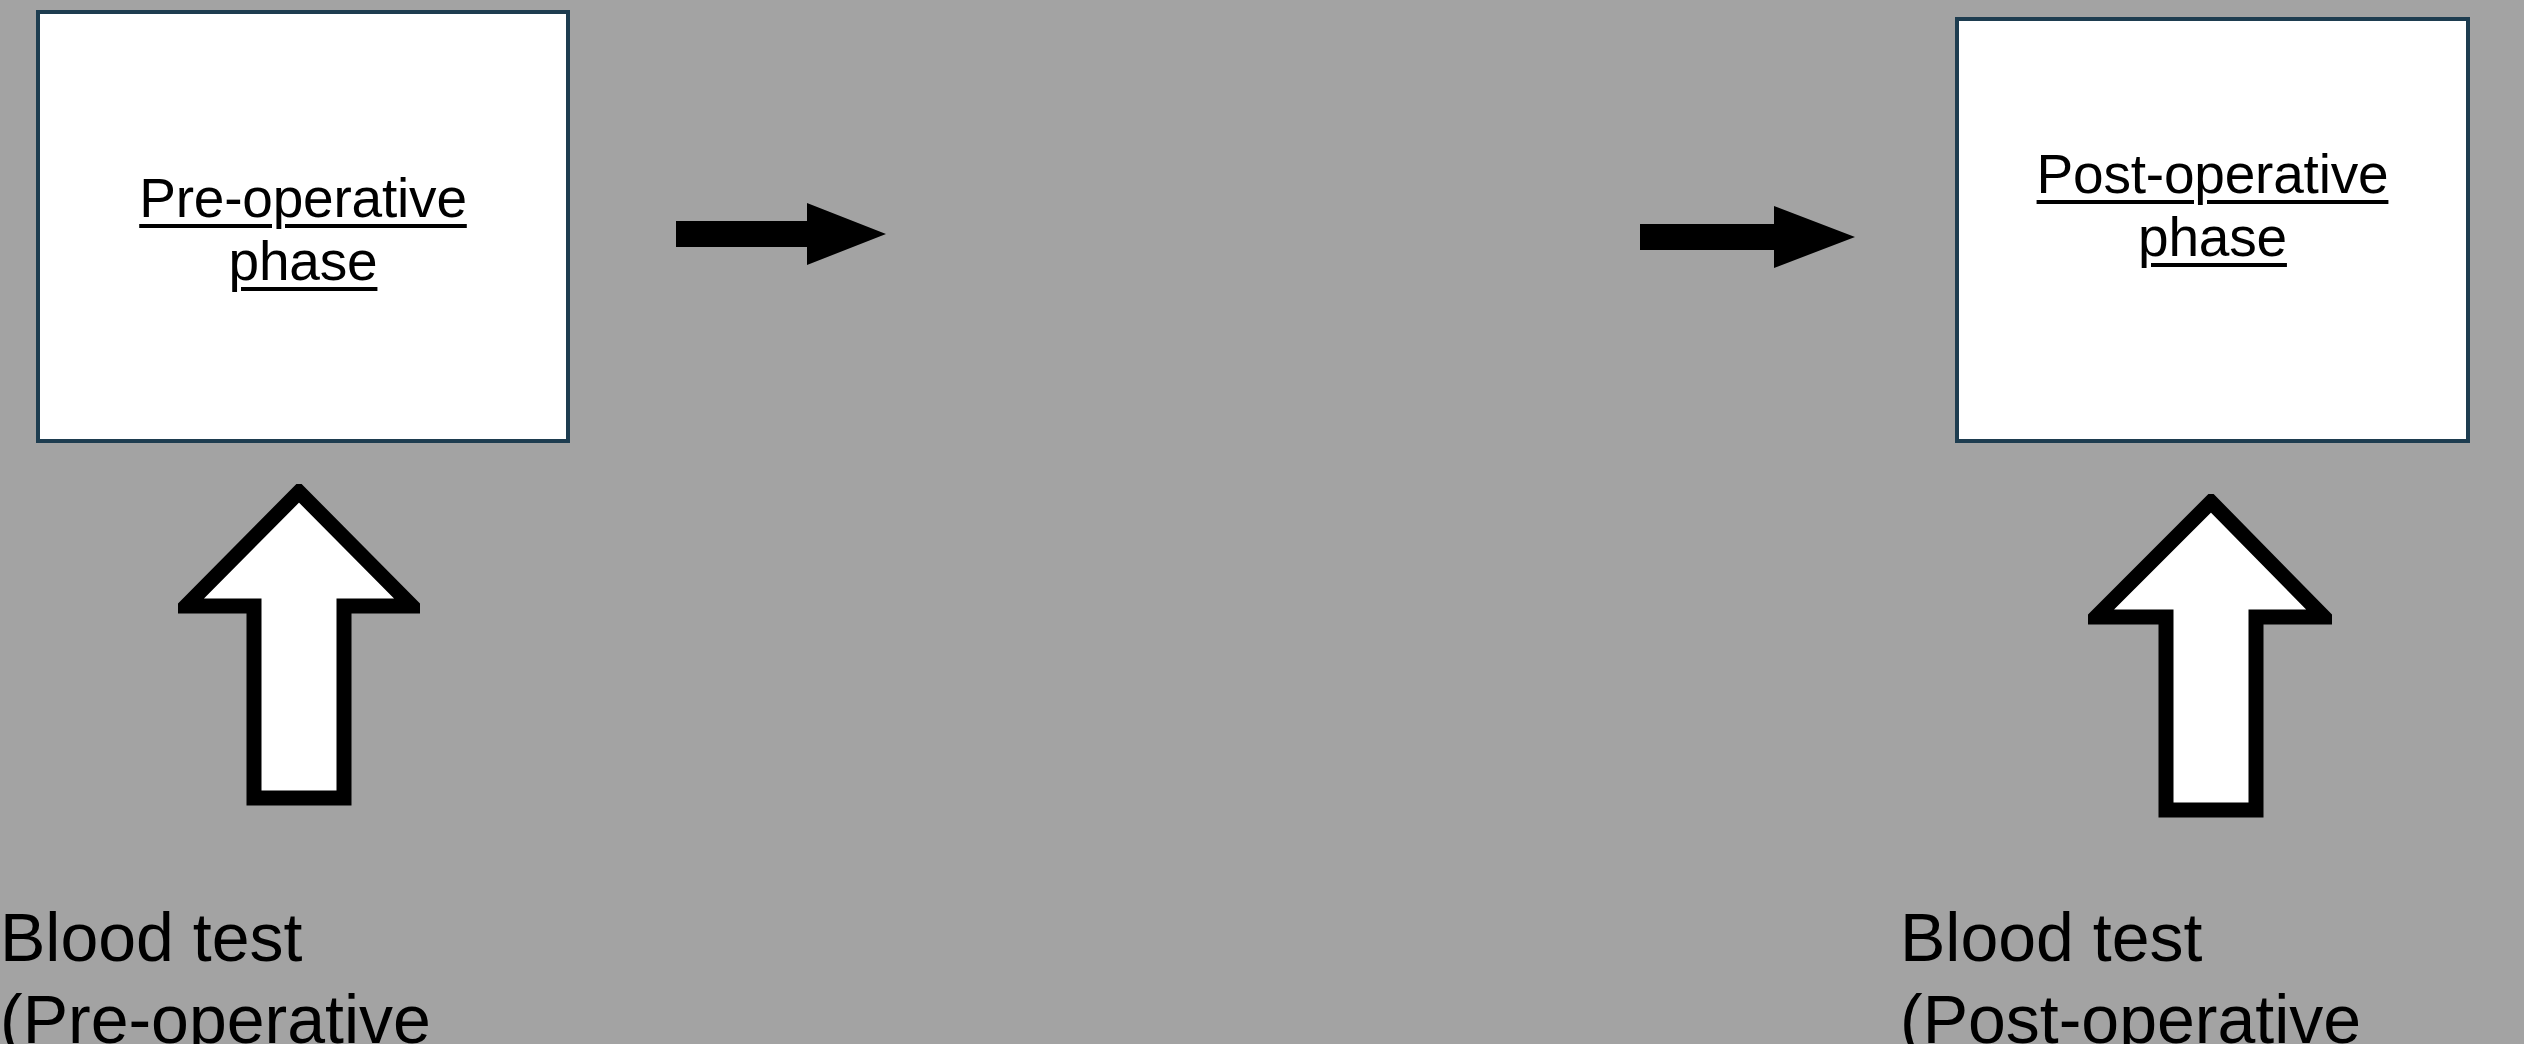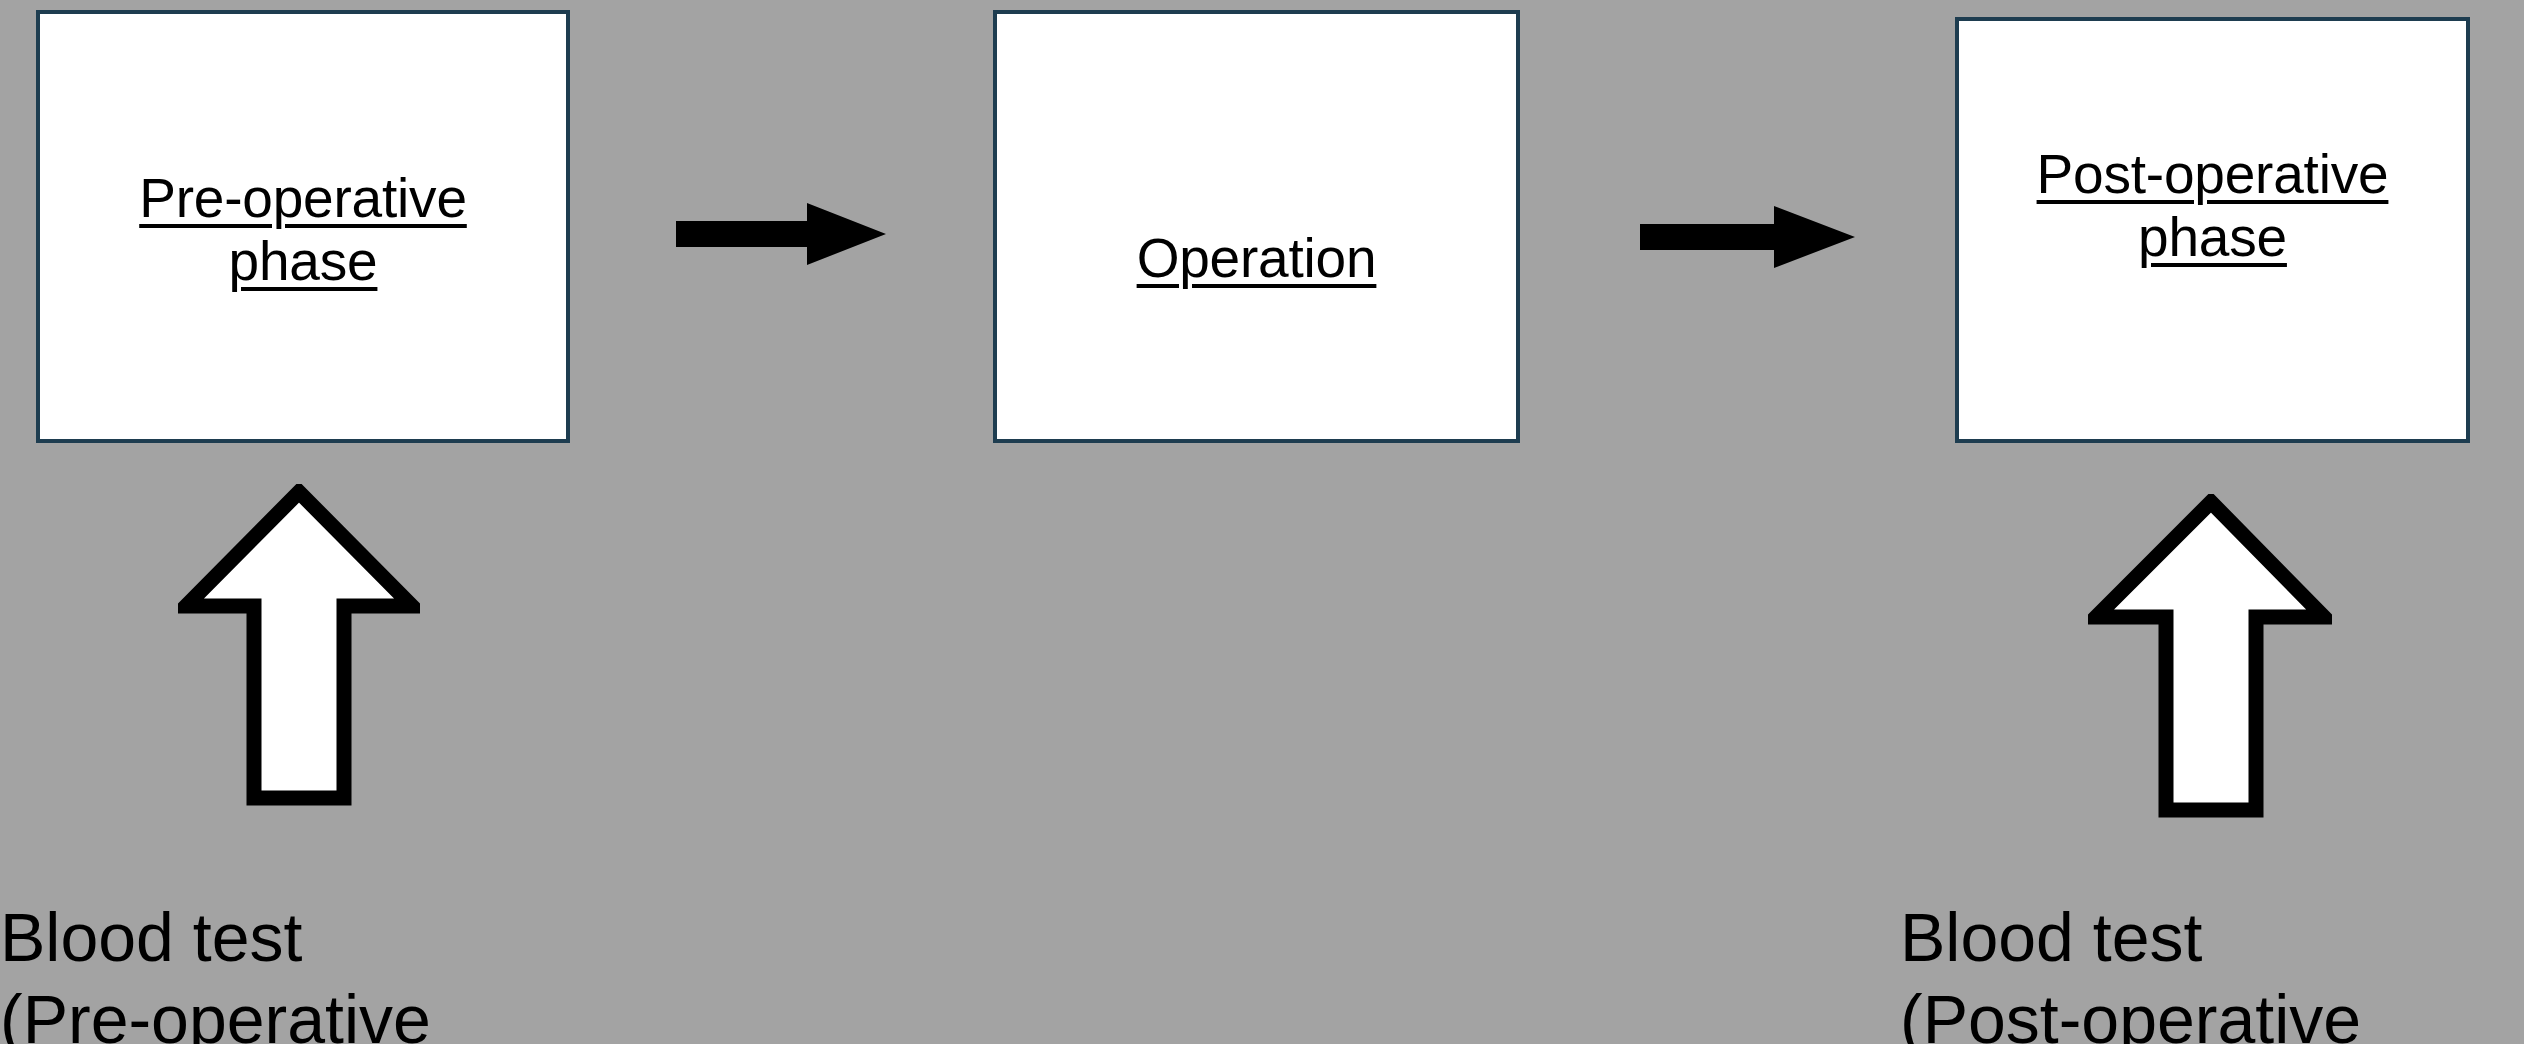--- a/index.html
+++ b/index.html
@@ -90,23 +90,20 @@
     <div class="phase-box-label">Pre-operative 
 phase</div>
   </div>
 
   <div class="flow-arrow" id="flow-arrow-1">
     <svg width="210" height="62" viewBox="0 0 210 62" xmlns="http://www.w3.org/2000/svg">
       <path d="M0 18 L131 18 L131 0 L210 31 L131 62 L131 44 L0 44 Z" fill="#000000"></path>
     </svg>
   </div>
 
-  <div class="phase-box" id="box-op">
-    <div class="phase-box-label">Operation</div>
-  </div>
 
 
   <div class="flow-arrow" id="flow-arrow-2">
     <svg width="215" height="62" viewBox="0 0 215 62" xmlns="http://www.w3.org/2000/svg">
       <path d="M0 18 L134 18 L134 0 L215 31 L134 62 L134 44 L0 44 Z" fill="#000000"></path>
     </svg>
   </div>
 
   <div class="phase-box" id="box-post">
     <div class="phase-box-label">Post-operative

